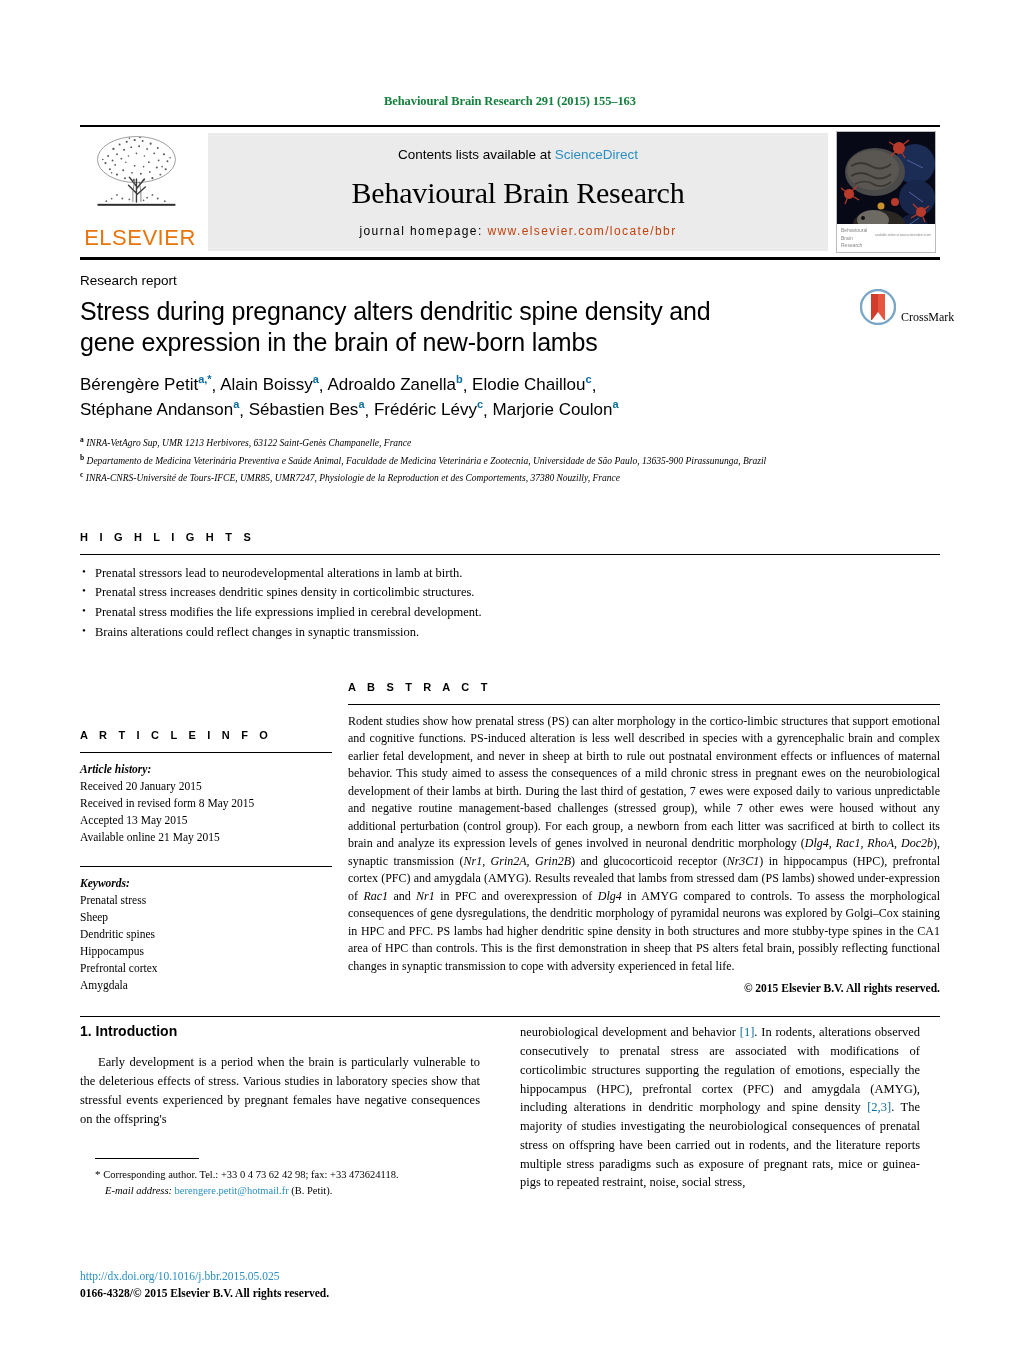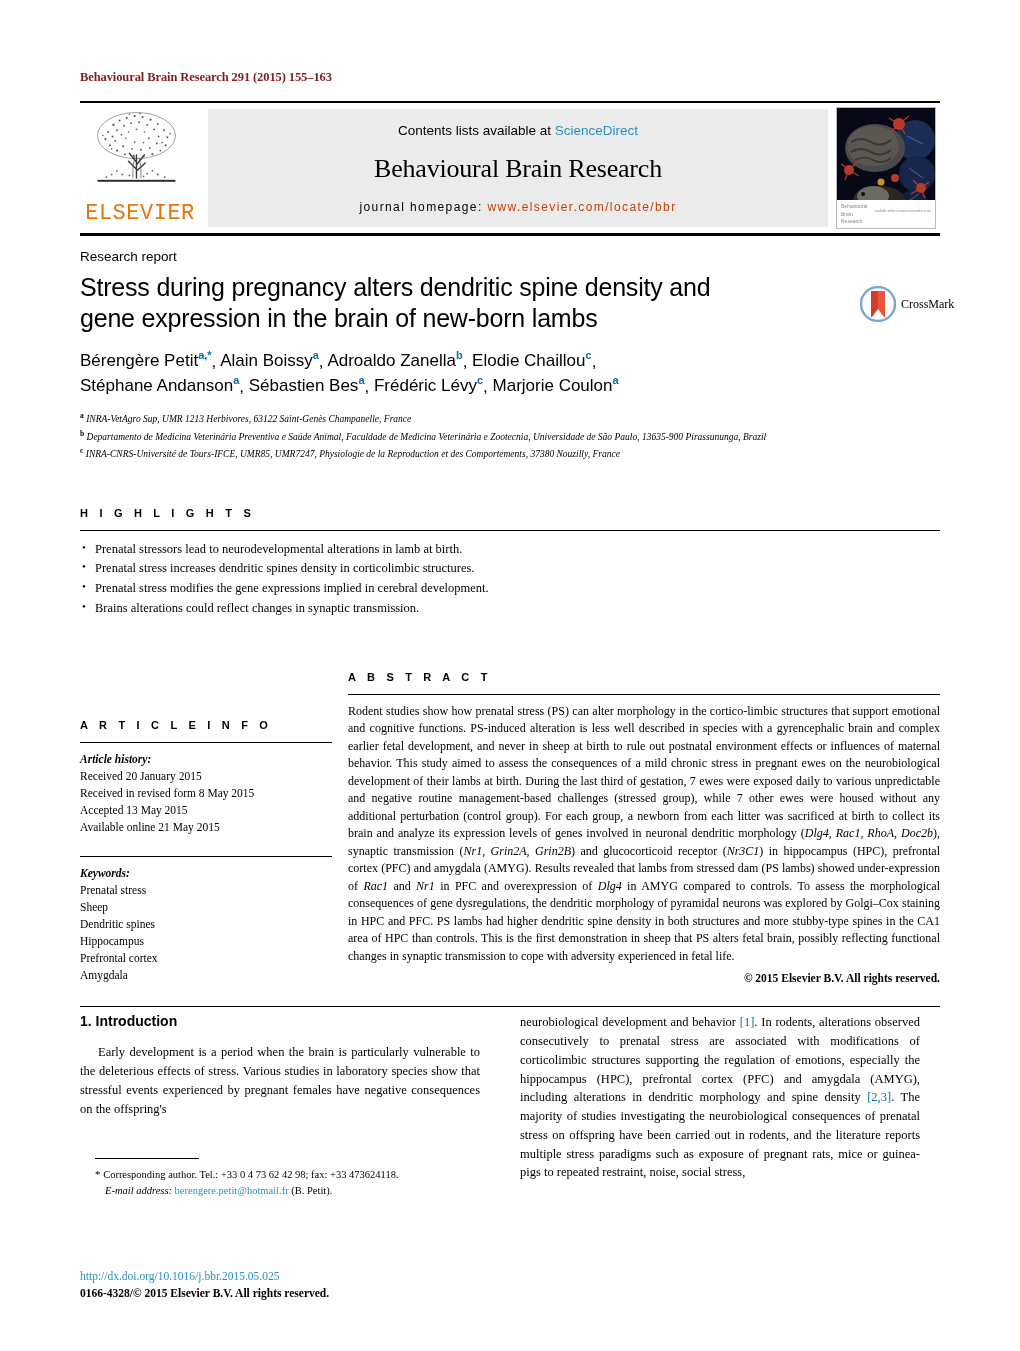--- a/index.html
+++ b/index.html
@@ -9,64 +9,64 @@
     background:#ffffff;
     font-family:"Liberation Serif", serif;
     color:#000;
     position:relative;
     overflow:hidden;
   }
   .page { position:relative; width:1020px; height:1351px; padding:0 80px; }
 
   
   .runhead {
-    text-align:left;
-    color:#7f1d1d;
+    text-align:center;
+    color:#15803d;
     font-weight:bold;
     font-size:12.5px;
-    padding-top:70px;
+    padding-top:94px;
     letter-spacing:-0.1px;
   }
 
   
   .masthead {
     margin-top:16px;
     border-top:2px solid #000;
     padding-top:6px;
     display:flex;
     align-items:stretch;
     height:126px;
   }
   .logo-col {
     width:120px;
     display:flex; flex-direction:column;
     align-items:center; justify-content:flex-end;
     padding-bottom:2px;
   }
   .tree-svg { display:block; }
   .elsevier-word {
-    font-family:Liberation Mono, monospace;
+    font-family:Liberation Sans, sans-serif;
     color:#E8740C;
     font-size:22px;
     letter-spacing:0.5px;
     line-height:1;
     margin-top:9px;
   }
   .center-col {
     flex:1;
     background:#ebebeb;
     margin:0 8px 0 8px;
     display:flex; flex-direction:column;
     align-items:center; justify-content:space-between;
     padding:14px 0 13px 0;
   }
   .contents-line { font-size:13.5px; font-family:"Liberation Sans", sans-serif;text-align:center; }
   .sd-link { color:#2a8fc4; }
   .journal-title {
-    font-size:26px;
+    font-size:30px;
     font-family:"Liberation Serif", serif;
     letter-spacing:-0.2px;
   }
   .homepage-line {
     font-size:12px;
     font-family:"Liberation Sans", sans-serif;
     letter-spacing:1.4px;
   }
   .homepage-url { color:#c2410c; }
   .cover-col { width:104px; display:flex; align-items:center; }
@@ -113,32 +113,31 @@
   .affils {
     font-size:9.5px;
     font-style:italic;
     line-height:1.62;
     margin-top:11px;
   }
   .affils sup { font-style:normal; font-weight:bold; font-size:7.5px; }
   .crossmark {
     position:absolute; right:68px; top:283px;
     width:92px; height:42px;
-    display:flex; align-items:center; gap:5px;
+    display:flex; align-items:flex-end; gap:5px;
   }
   .cm-badge { width:36px; height:36px; position:relative; }
   .cm-word { font-family:"Liberation Serif", serif; font-size:12px; }
 
   
   .block-head {
     font-family:"Liberation Sans", sans-serif;
     font-weight:bold;
     font-size:11px;
     letter-spacing:4.2px;
-    margin-top:14px;
   }
   .highlights { margin-top:44px; }
   .hl-rule { border-bottom:1.5px solid #000; margin-top:11px; }
   ul.hl-list {
     list-style:none; margin:9px 0 0 0; padding:0;
     font-size:12.5px; line-height:1.58;
   }
   ul.hl-list li { position:relative; padding-left:15px; }
   ul.hl-list li:before {
     content:"\2022"; position:absolute; left:2px; top:-1px; font-size:11px;
@@ -353,21 +352,21 @@
     </div>
     <div class="cm-word">CrossMark</div>
   </div>
 
   <div class="highlights">
     <div class="block-head">H I G H L I G H T S</div>
     <div class="hl-rule"></div>
     <ul class="hl-list" id="hl-list">
         <li>Prenatal stressors lead to neurodevelopmental alterations in lamb at birth.</li>
         <li>Prenatal stress increases dendritic spines density in corticolimbic structures.</li>
-        <li>Prenatal stress modifies the gene expressions implied in cerebral development.</li>
+        <li>Prenatal stress modifies the life expressions implied in cerebral development.</li>
         <li>Brains alterations could reflect changes in synaptic transmission.</li>
       </ul>
   </div>
 
   <div class="info-abs">
     <div class="info-col">
       <div class="block-head">A R T I C L E    I N F O</div>
       <div class="thin-rule"></div>
       <div class="ai-body">
         <div class="it">Article history:</div>

